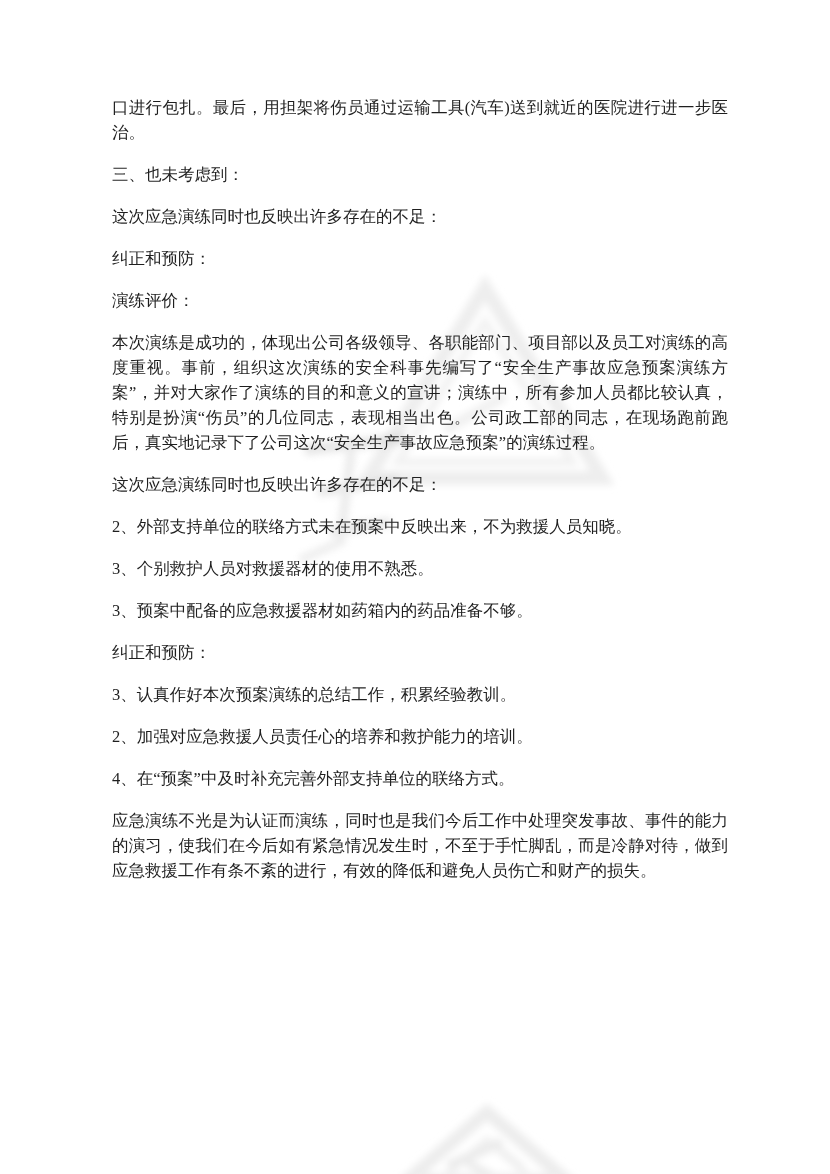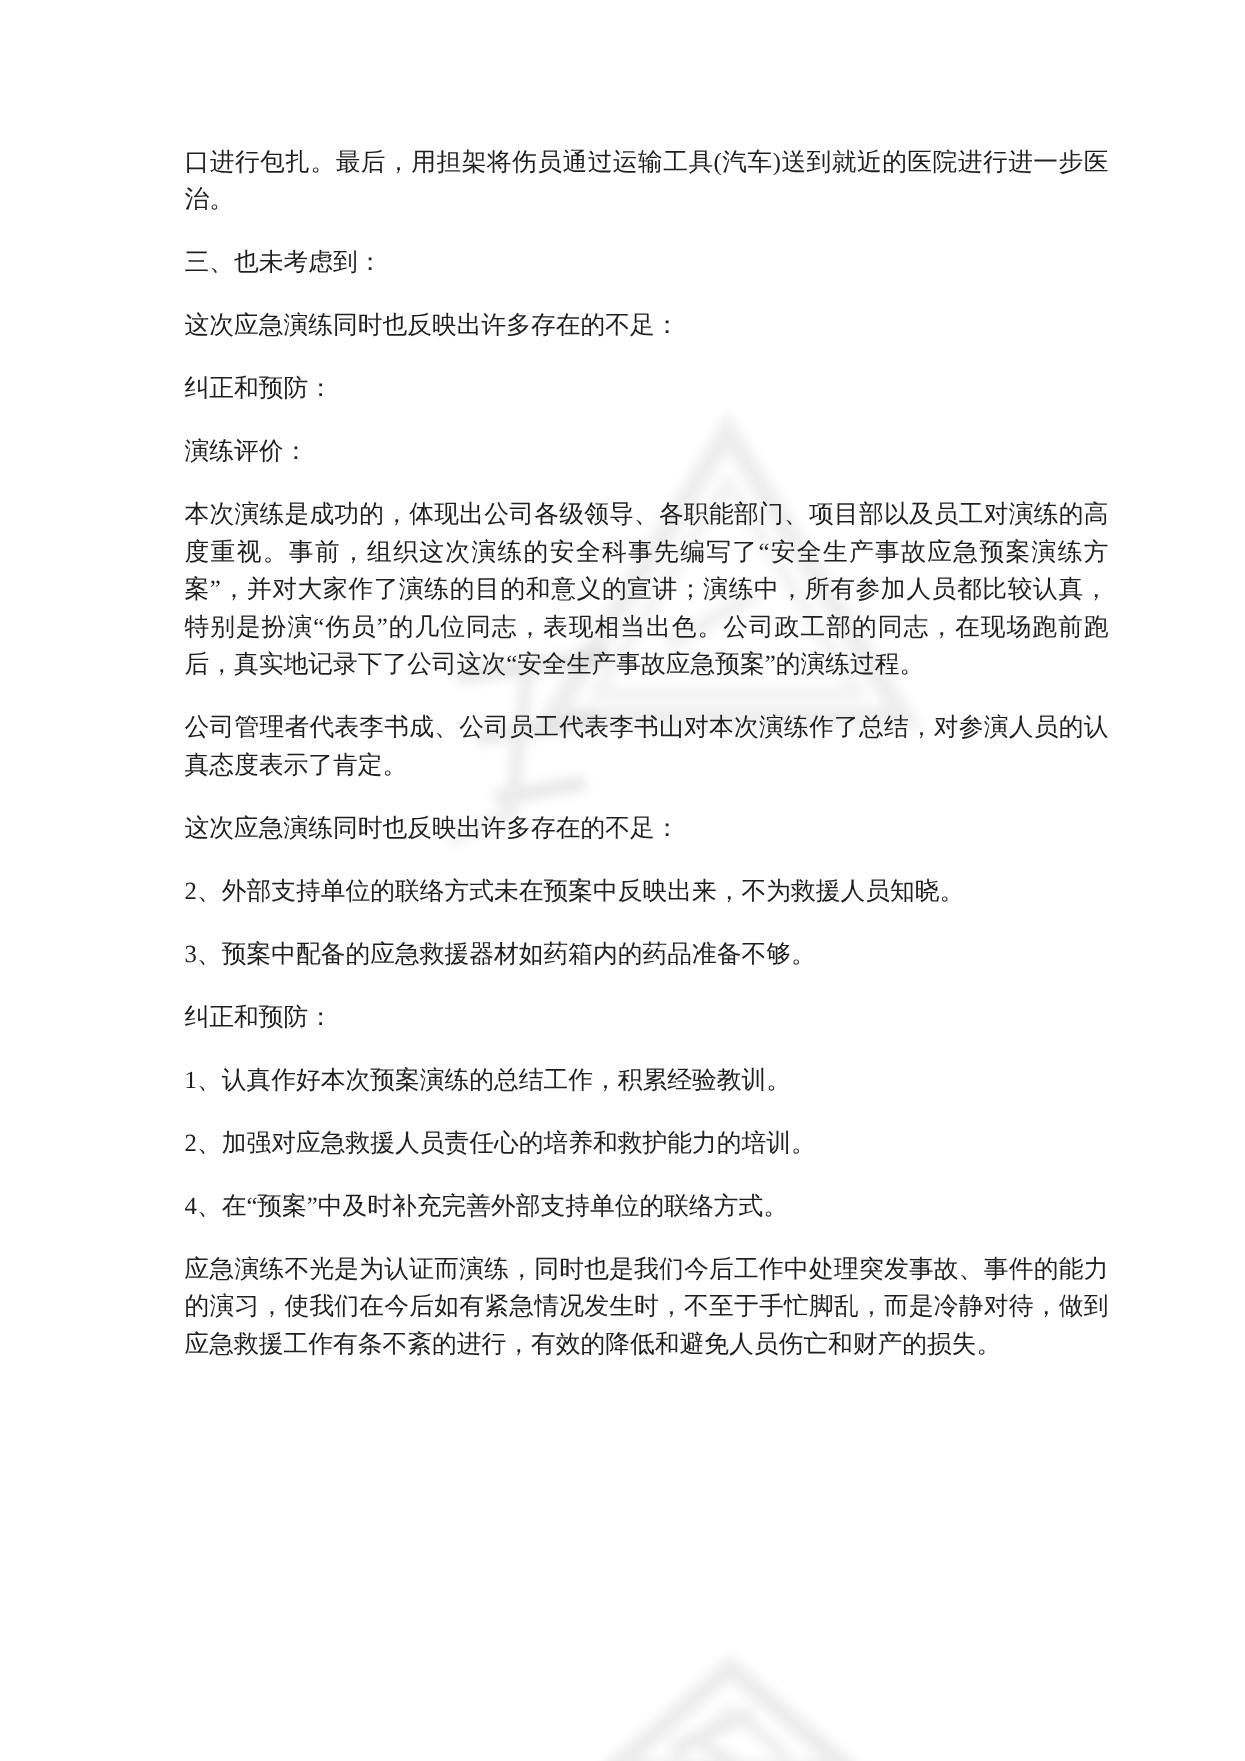--- a/index.html
+++ b/index.html
@@ -19,21 +19,21 @@
   .watermark {
     position: absolute;
     left: 0;
     top: 0;
     width: 830px;
     height: 1174px;
     pointer-events: none;
   }
   .content {
     position: absolute;
-    left: 123px;
+    left: 112px;
     top: 95px;
     width: 616px;
     font-size: 16.5px;
     line-height: 25px;
     text-align: justify;
     z-index: 2;
   }
   .content p {
     margin: 0 0 17px 0;
     word-break: break-all;
@@ -78,24 +78,24 @@
     </g>
   </svg>
 
   <div class="content">
     <p>口进行包扎。最后，用担架将伤员通过运输工具(汽车)送到就近的医院进行进一步医治。</p>
     <p>三、也未考虑到：</p>
     <p>这次应急演练同时也反映出许多存在的不足：</p>
     <p>纠正和预防：</p>
     <p>演练评价：</p>
     <p>本次演练是成功的，体现出公司各级领导、各职能部门、项目部以及员工对演练的高度重视。事前，组织这次演练的安全科事先编写了“安全生产事故应急预案演练方案”，并对大家作了演练的目的和意义的宣讲；演练中，所有参加人员都比较认真，特别是扮演“伤员”的几位同志，表现相当出色。公司政工部的同志，在现场跑前跑后，真实地记录下了公司这次“安全生产事故应急预案”的演练过程。</p>
-    <p>公司管理者代表李书成、公司员工代表李书山对本次演练作了总结，对参演人员的认真态度表示了肯定。</p>
     <p>这次应急演练同时也反映出许多存在的不足：</p>
     <p>2、外部支持单位的联络方式未在预案中反映出来，不为救援人员知晓。</p>
+    <p>3、个别救护人员对救援器材的使用不熟悉。</p>
     <p>3、预案中配备的应急救援器材如药箱内的药品准备不够。</p>
     <p>纠正和预防：</p>
-    <p>1、认真作好本次预案演练的总结工作，积累经验教训。</p>
+    <p>3、认真作好本次预案演练的总结工作，积累经验教训。</p>
     <p>2、加强对应急救援人员责任心的培养和救护能力的培训。</p>
     <p>4、在“预案”中及时补充完善外部支持单位的联络方式。</p>
     <p>应急演练不光是为认证而演练，同时也是我们今后工作中处理突发事故、事件的能力的演习，使我们在今后如有紧急情况发生时，不至于手忙脚乱，而是冷静对待，做到应急救援工作有条不紊的进行，有效的降低和避免人员伤亡和财产的损失。</p>
   </div>
 
 </div>
 
 </body></html>

